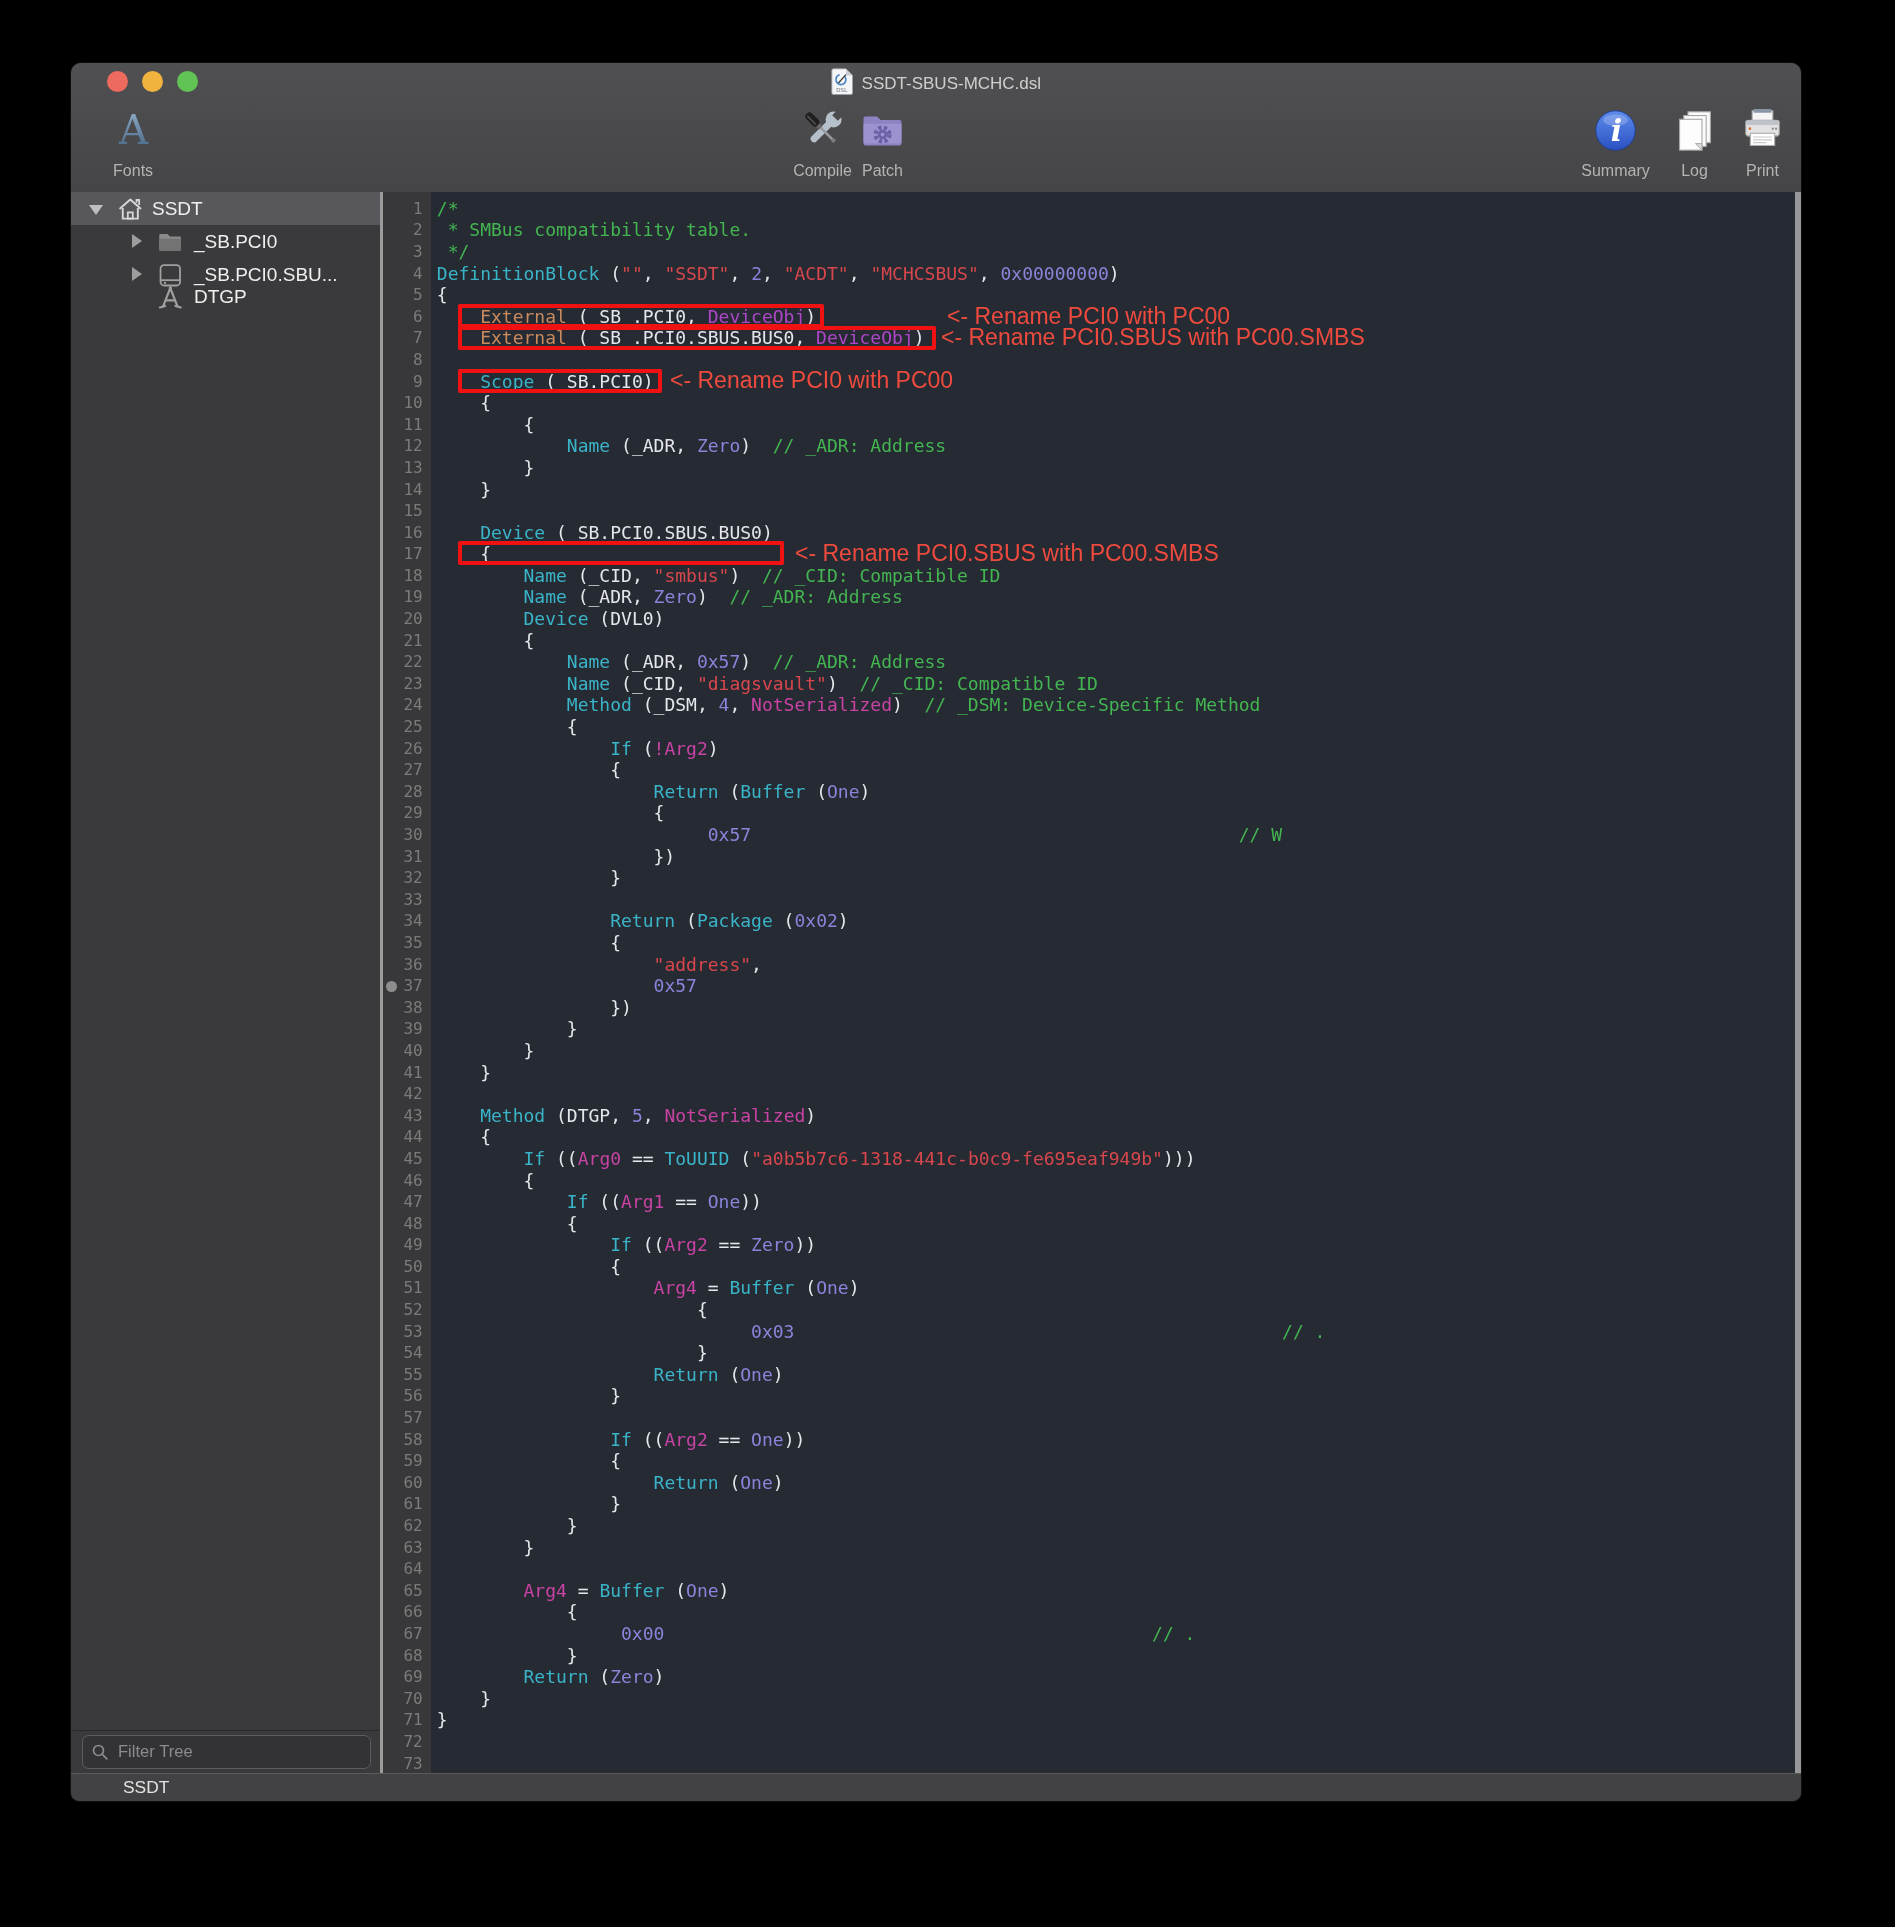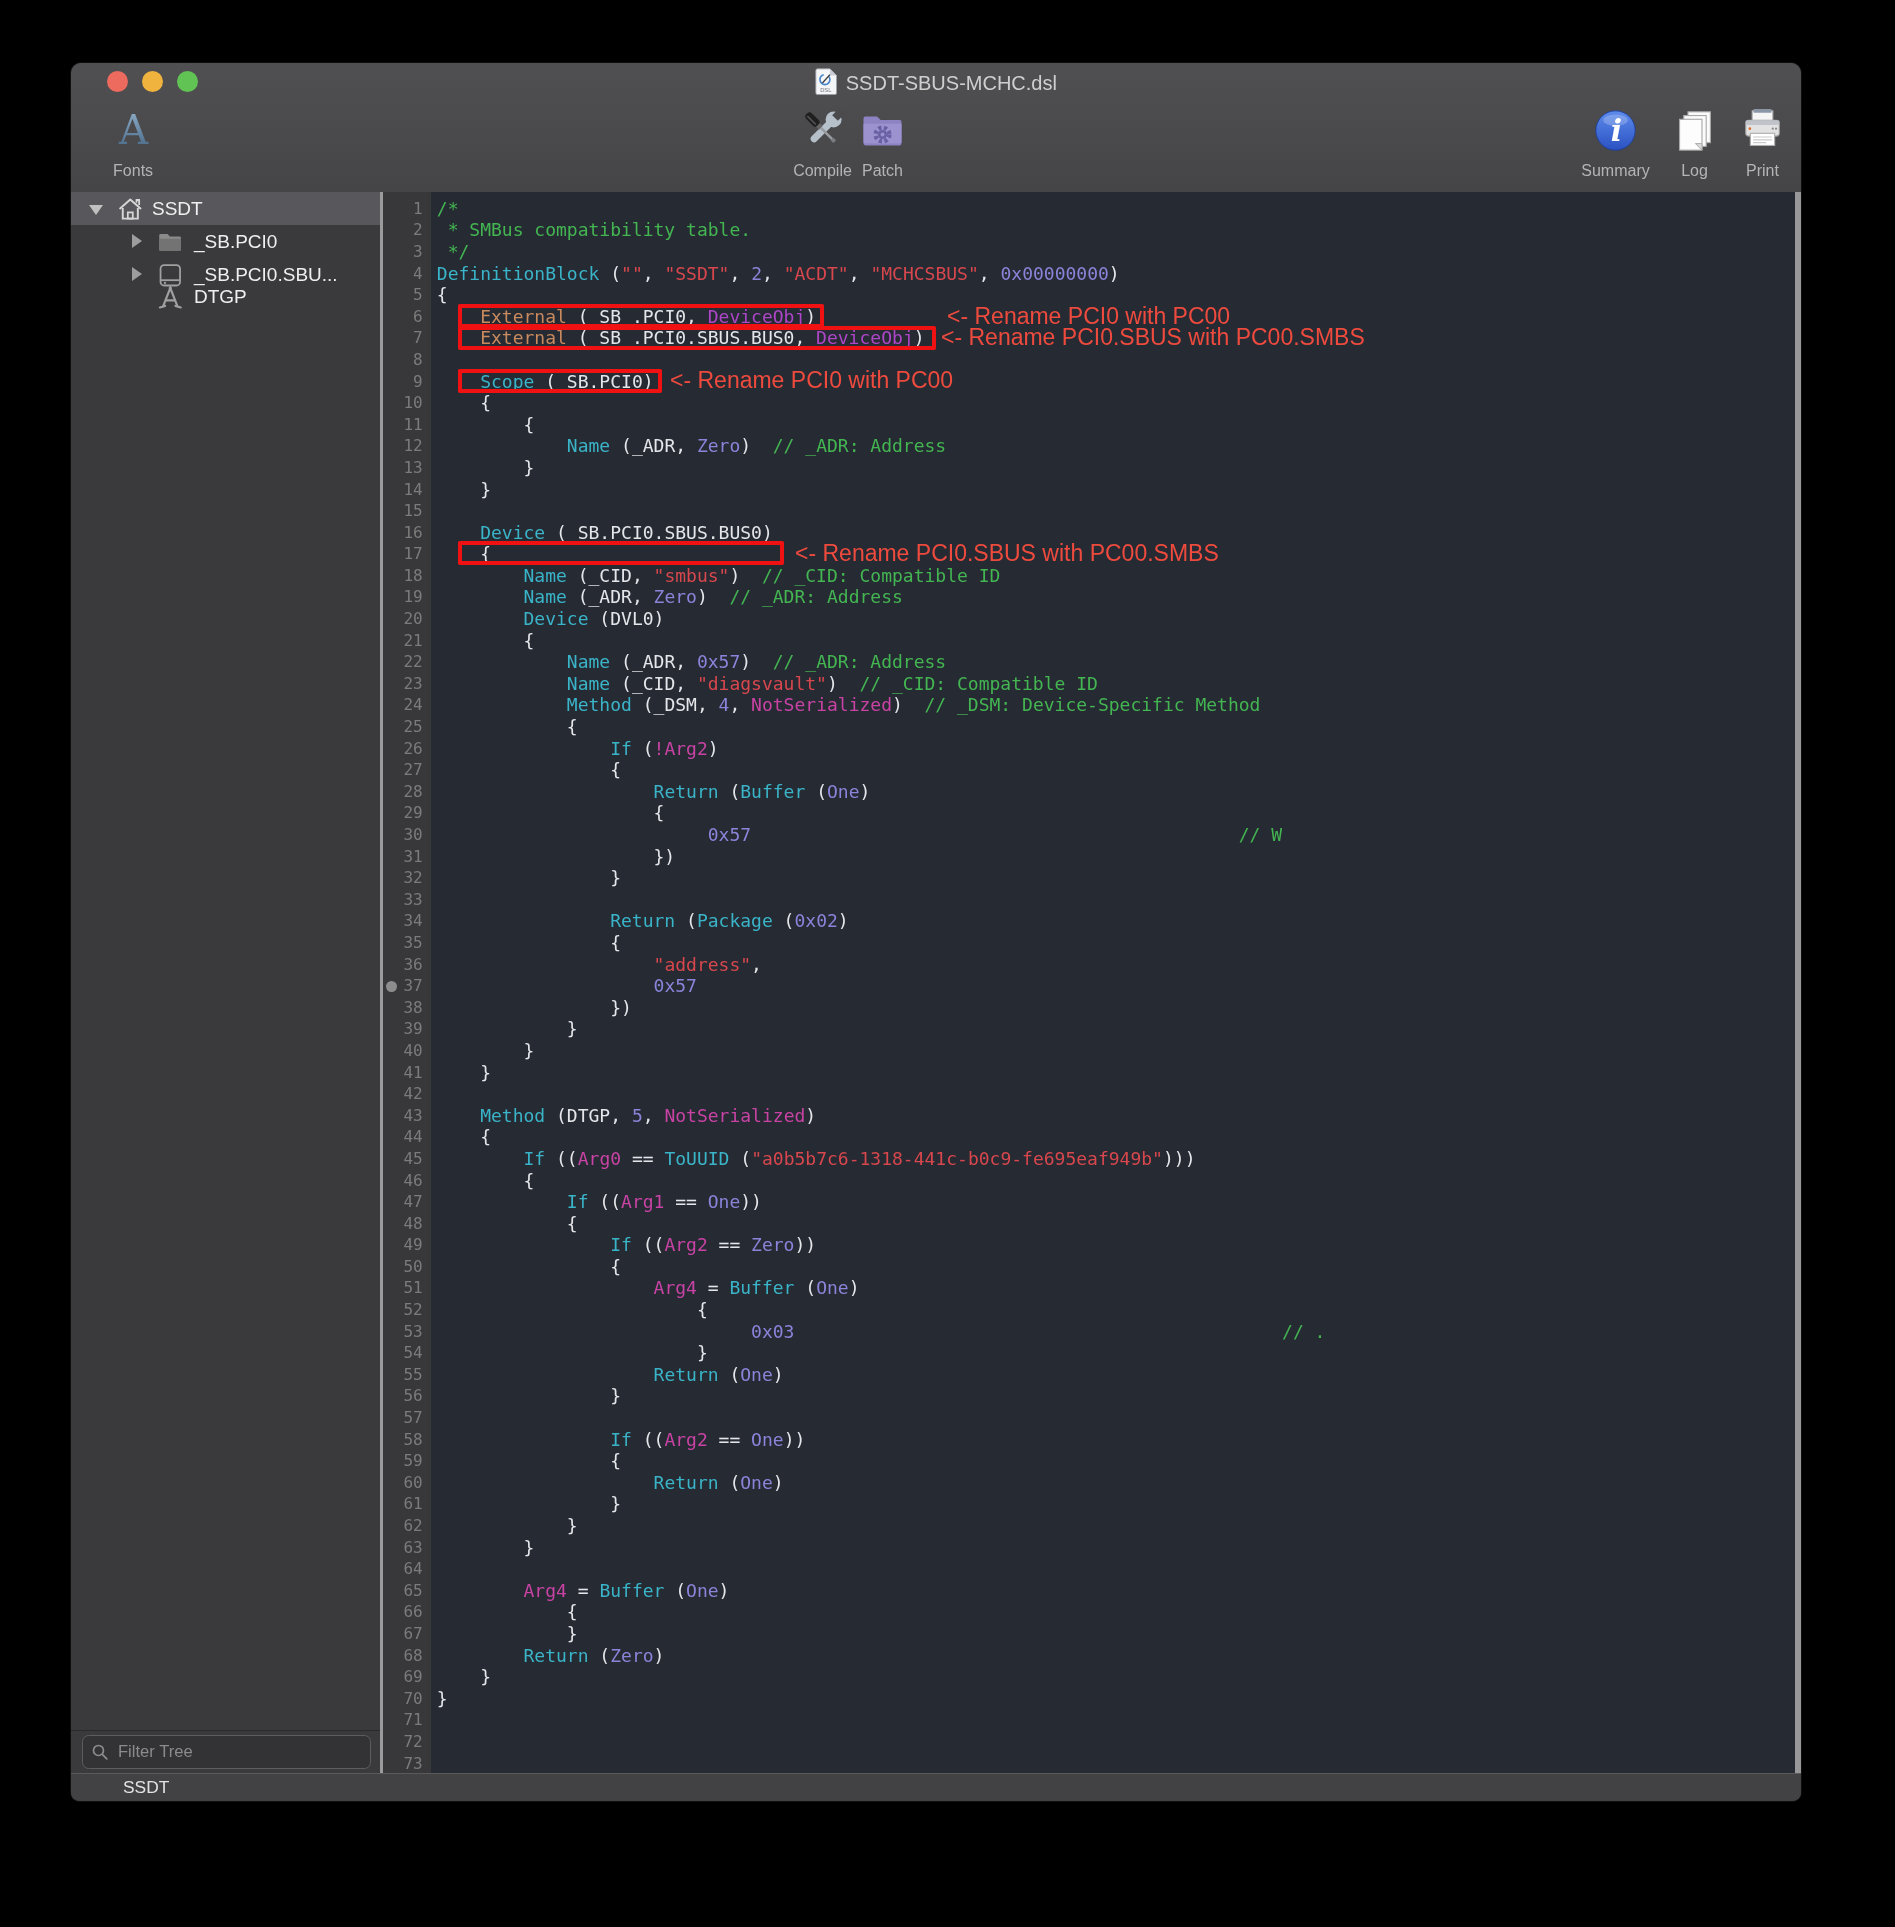--- a/index.html
+++ b/index.html
@@ -8,21 +8,21 @@
     border-radius:10px 10px 8.3px 8.3px;overflow:hidden;box-shadow:0 0 0 0.8px #141414;}
   
   .titlebar{position:absolute;left:0;top:0;width:1730px;height:129px;
     background:linear-gradient(#505052,#454547);border-bottom:0.8px solid #2a2a2a;}
   .traffic{position:absolute;width:21px;height:21px;border-radius:50%;top:8.3px;}
   .t-red{left:36px;background:#ec6a5e;}
   .t-yellow{left:71px;background:#f0b33e;}
   .t-green{left:106px;background:#61c354;}
   .title-group{position:absolute;left:0;top:6.6px;width:1730px;height:28px;display:flex;
     align-items:center;justify-content:center;gap:8.3px;}
-  .title-text{font-size:20px;color:#cfcfcf;}
+  .title-text{font-size:17px;color:#cfcfcf;}
   .toolbar-item{position:absolute;top:37px;width:91px;height:88px;display:flex;flex-direction:column;
     align-items:center;justify-content:flex-start;cursor:default;}
   .toolbar-item .icon-slot{height:60px;display:flex;align-items:center;justify-content:center;}
   .toolbar-item .tb-label{font-size:16px;color:#b4b4b4;margin-top:2px;}
   .ti-fonts{left:16.6px;} .ti-compile{left:706px;} .ti-patch{left:766px;}
   .ti-summary{left:1499px;} .ti-log{left:1578px;} .ti-print{left:1646px;}
   
   .content{position:absolute;left:0;top:129px;width:1730px;height:1581px;}
   .sidebar{position:absolute;left:0;top:0;width:309px;height:1581px;background:#3a3a3c;}
   .tree-row{position:absolute;left:0;width:309px;height:33px;}
@@ -381,20 +381,21 @@
           <div class="code-line"></div>
           <div class="code-line"><span class="tk-def">                </span><span class="tk-kw">If</span><span class="tk-def"> ((</span><span class="tk-arg">Arg2</span><span class="tk-def"> == </span><span class="tk-num">One</span><span class="tk-def">))</span></div>
           <div class="code-line"><span class="tk-def">                {</span></div>
           <div class="code-line"><span class="tk-def">                    </span><span class="tk-kw">Return</span><span class="tk-def"> (</span><span class="tk-num">One</span><span class="tk-def">)</span></div>
           <div class="code-line"><span class="tk-def">                }</span></div>
           <div class="code-line"><span class="tk-def">            }</span></div>
           <div class="code-line"><span class="tk-def">        }</span></div>
           <div class="code-line"></div>
           <div class="code-line"><span class="tk-def">        </span><span class="tk-arg">Arg4</span><span class="tk-def"> = </span><span class="tk-kw">Buffer</span><span class="tk-def"> (</span><span class="tk-num">One</span><span class="tk-def">)</span></div>
           <div class="code-line"><span class="tk-def">            {</span></div>
+          <div class="code-line"><span class="tk-def">                 </span><span class="tk-num">0x00</span><span class="tk-def">                                             </span><span class="tk-com">// .</span></div>
           <div class="code-line"><span class="tk-def">            }</span></div>
           <div class="code-line"><span class="tk-def">        </span><span class="tk-kw">Return</span><span class="tk-def"> (</span><span class="tk-num">Zero</span><span class="tk-def">)</span></div>
           <div class="code-line"><span class="tk-def">    }</span></div>
           <div class="code-line"><span class="tk-def">}</span></div>
           <div class="code-line"></div>
         </div>
       <div class="scroll-track"></div>
     </div>
   </div>
 

